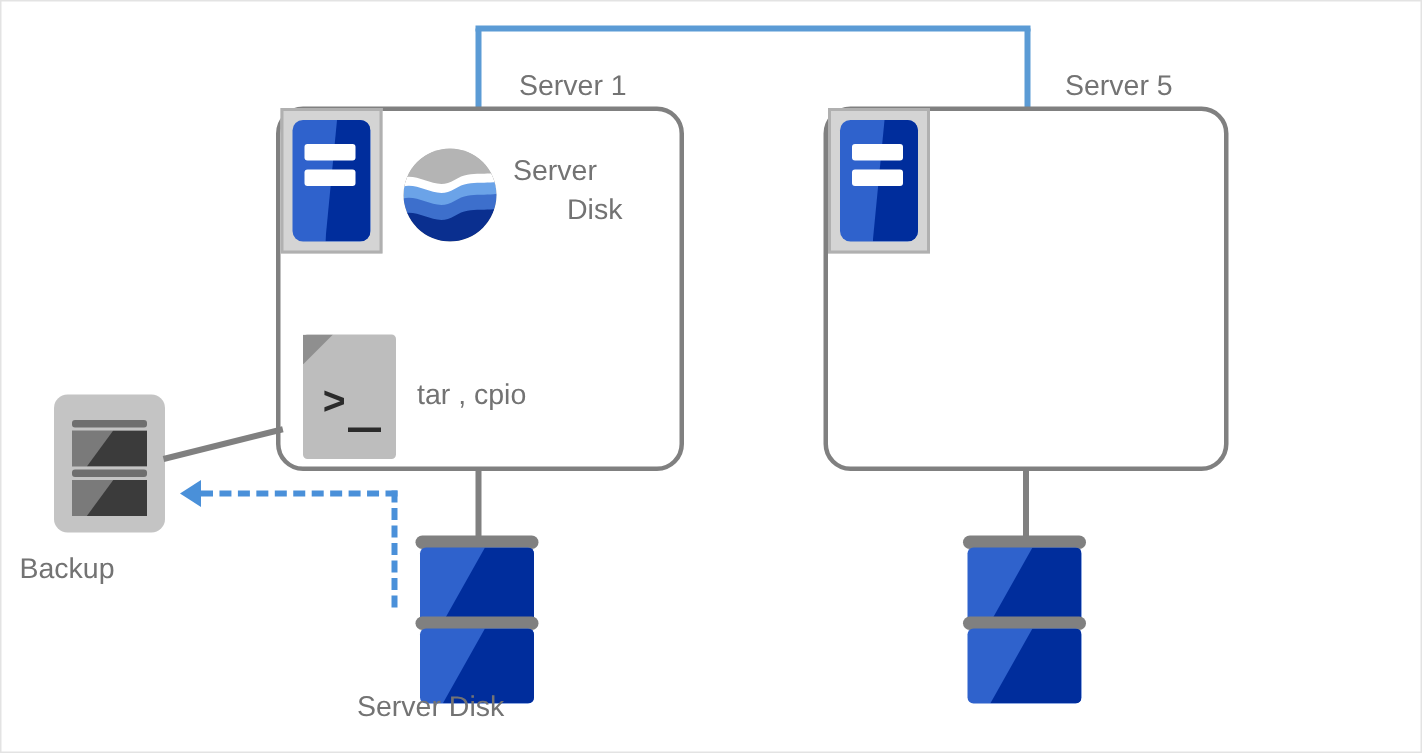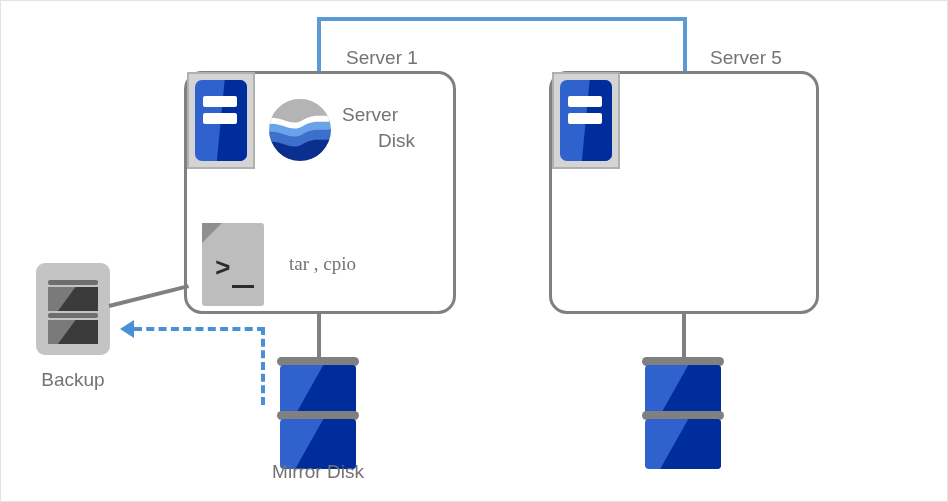--- a/index.html
+++ b/index.html
@@ -19,21 +19,21 @@
   }
 
   .label {
     position: absolute;
     color: #737373;
     font-size: 19px;
     line-height: 25px;
     white-space: pre;
     font-family: "Liberation Sans", sans-serif;
   }
-  .label.center { text-align: center; }
+  .label.center { }
 
   
   .server-box {
     position: absolute;
     border: 3px solid #808080;
     border-radius: 18px;
     background: #ffffff;
     box-sizing: border-box;
   }
 
@@ -228,21 +228,21 @@
 
   <div class="label" style="left:341px; top:101px;">Server</div>
   <div class="label" style="left:341px; top:127px;margin-left:36px;">Disk</div>
 
   <div class="script-icon" style="left:201px; top:222px; width:62px; height:83px;">
     <div class="fold"></div>
     <div class="chev">&gt;</div>
     <div class="underscore"></div>
   </div>
 
-  <div class="label" style="left:288px; top:250px;font-family:Liberation Serif, serif;">tar , cpio</div>
+  <div class="label" style="left:277px; top:250px;">tar , cpio</div>
 
   <div class="server-box" style="left:548px; top:70px; width:270px; height:243px;"></div>
 
   <div class="server-icon" style="left:551px; top:71px; width:68px; height:97px;">
     <div class="body">
       <div class="shade"></div>
       <div class="bar b1"></div>
       <div class="bar b2"></div>
     </div>
   </div>
@@ -268,21 +268,21 @@
     <div class="plate" style="top:0px;"></div>
     <div class="drum" style="top:8px;">
       <div class="dark"></div>
     </div>
     <div class="plate" style="top:54px;"></div>
     <div class="drum" style="top:62px;">
       <div class="dark"></div>
     </div>
   </div>
 
-  <div class="label center" style="left:237px; top:458px; width:160px;">Mirror Disk</div>
+  <div class="label center" style="left:237px; top:458px; width:160px;">Server Disk</div>
 
   <div class="vline" style="left:681px; top:312px; height:46px;"></div>
 
   <div class="disk-stack" style="left:641px; top:356px; width:82px; height:108px;">
     <div class="plate" style="top:0px;"></div>
     <div class="drum" style="top:8px;">
       <div class="dark"></div>
     </div>
     <div class="plate" style="top:54px;"></div>
     <div class="drum" style="top:62px;">

